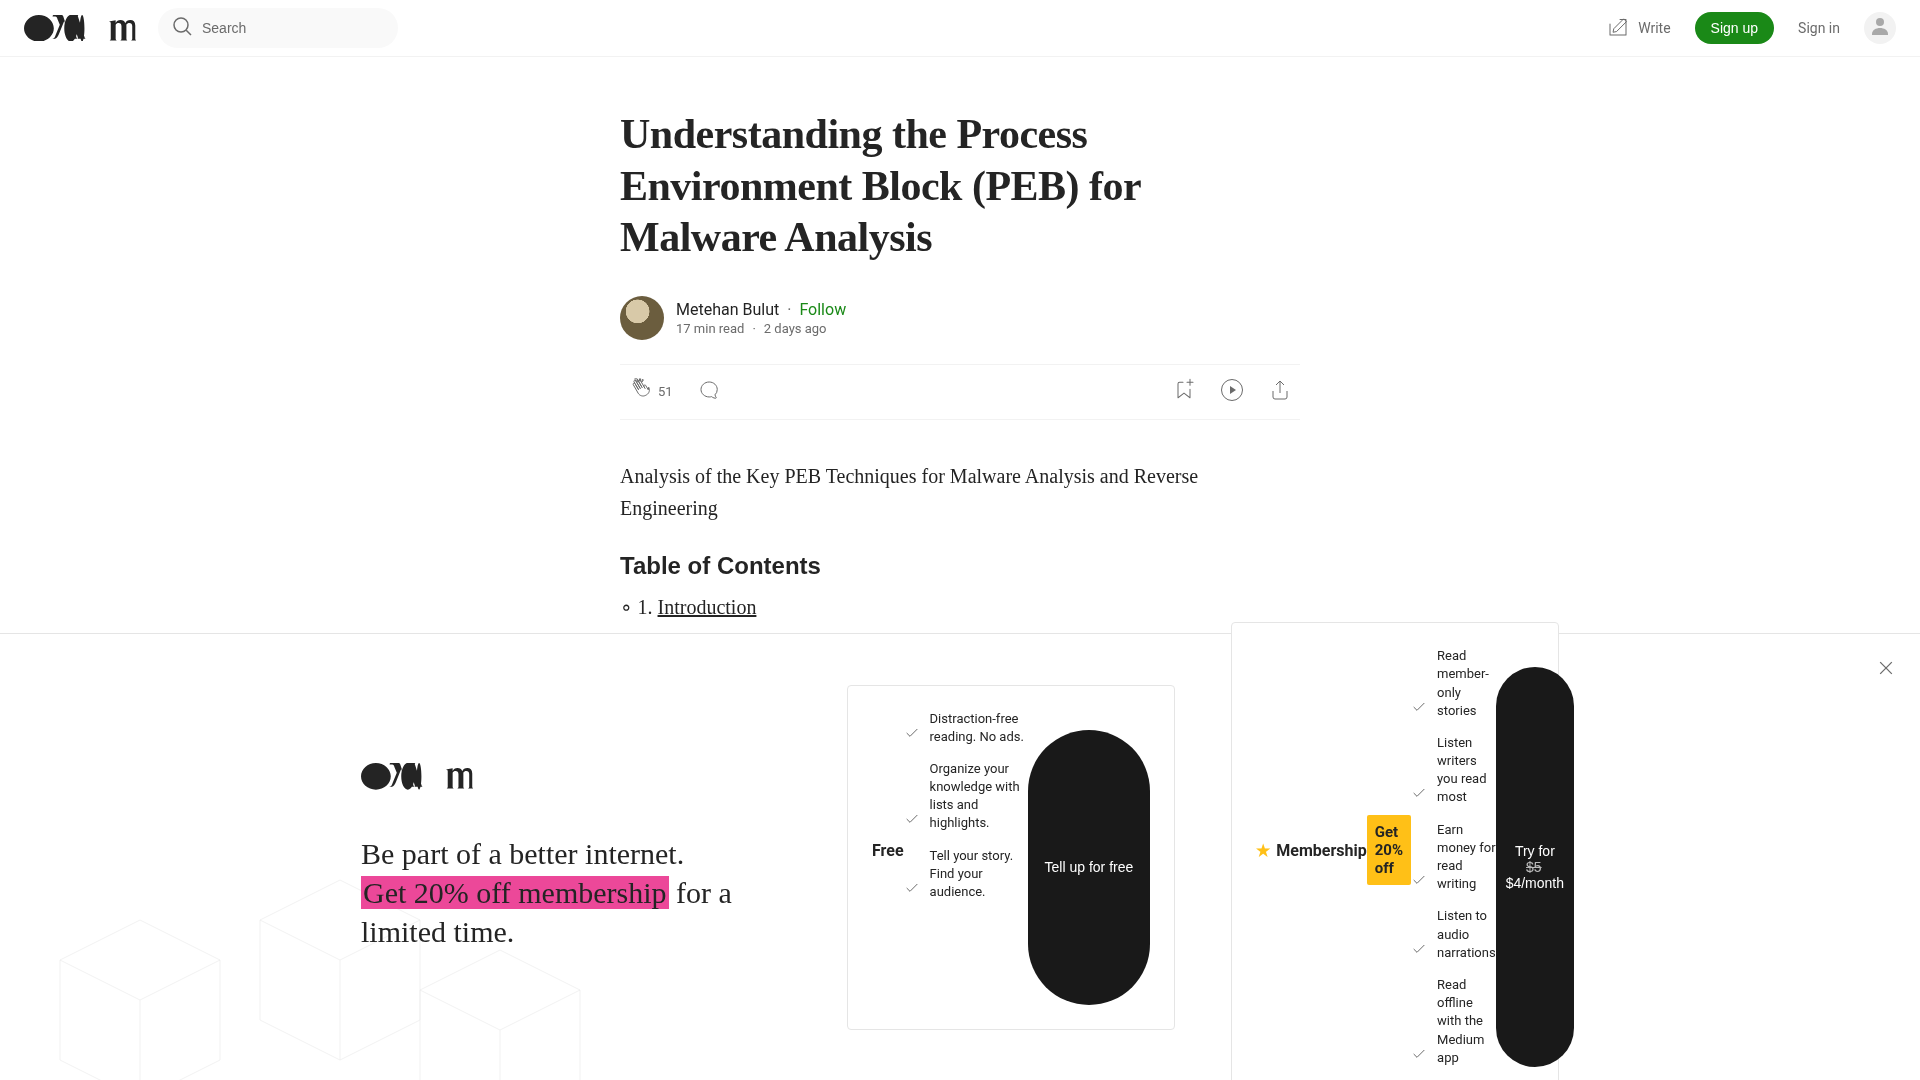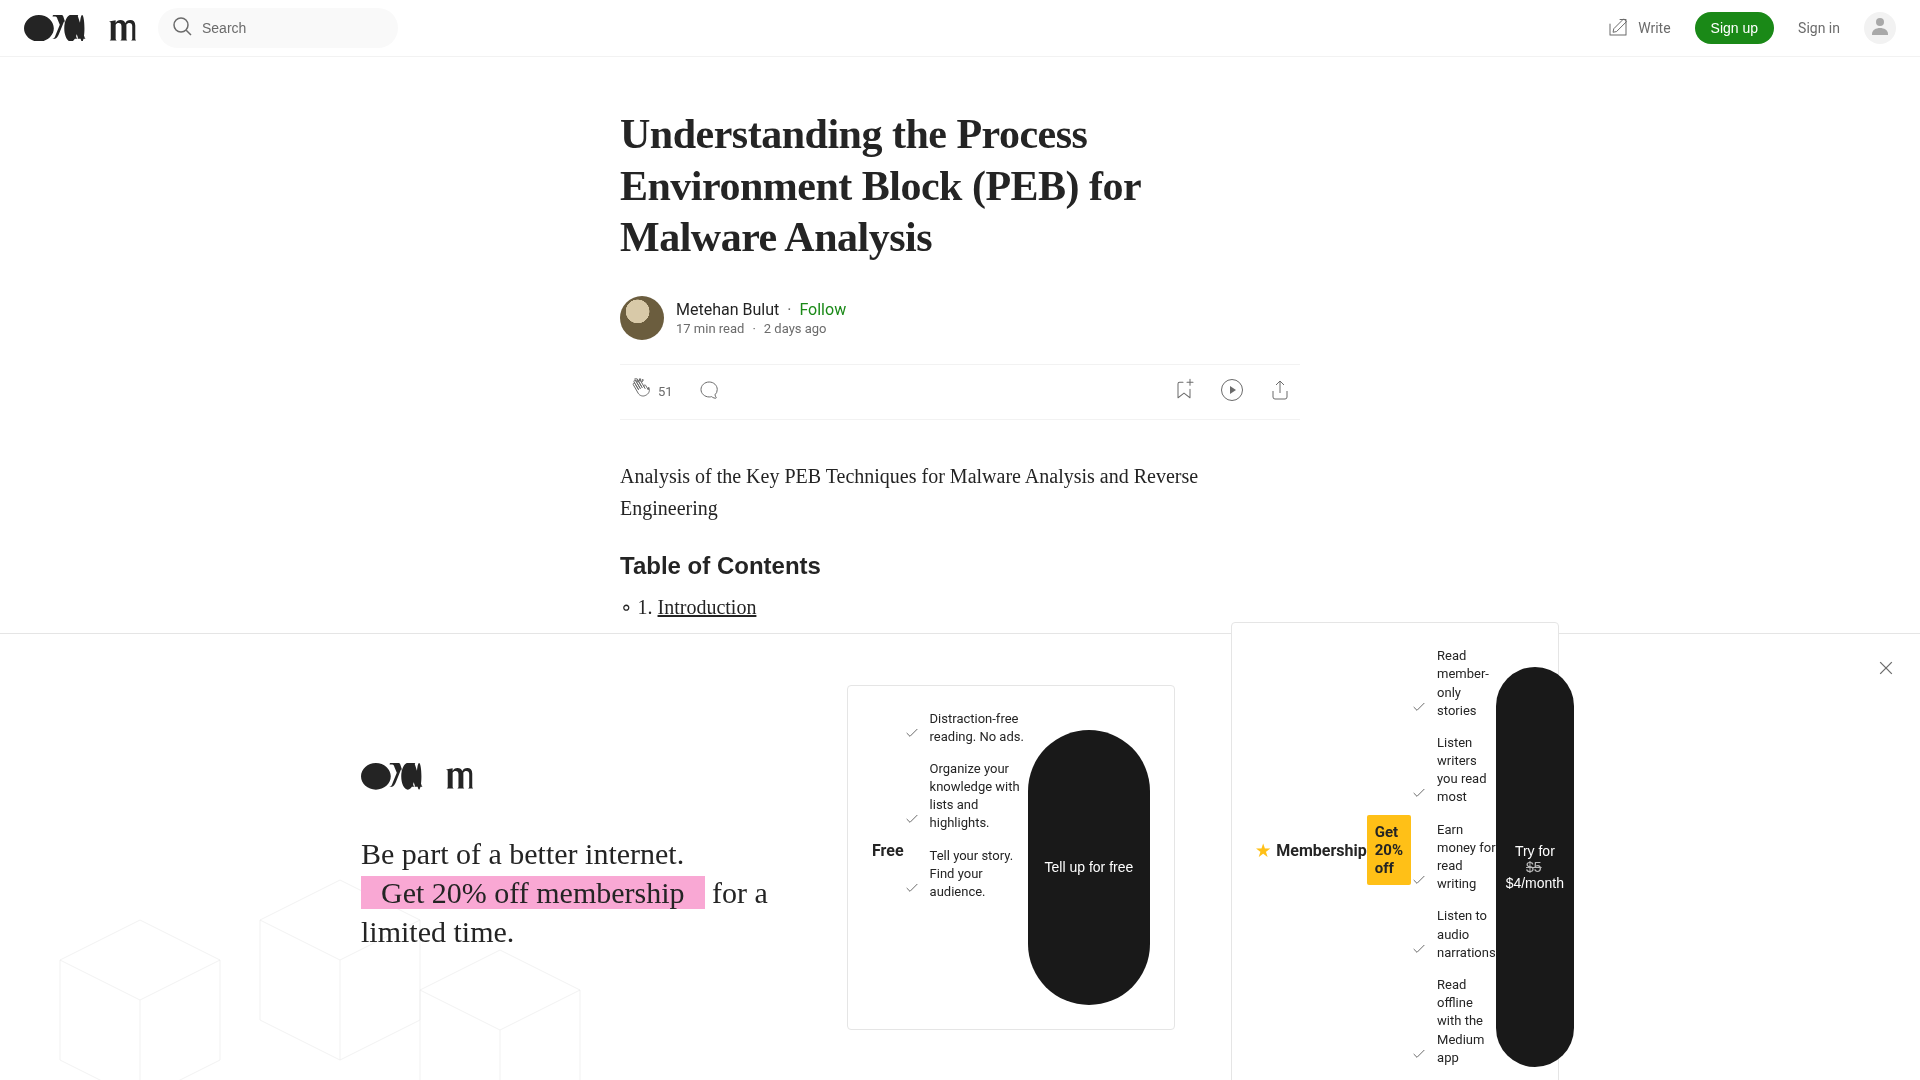--- a/index.html
+++ b/index.html
@@ -51,21 +51,21 @@
   .paywall { position: fixed; bottom: 0; left: 0; right: 0; height: 447px; background: #fff; border-top: 1px solid #e5e5e5; }
   .paywall-bg { position: absolute; left: 0; bottom: 0; width: 600px; height: 280px; opacity: 0.22; pointer-events: none; }
   .paywall-close { position: absolute; top: 20px; right: 20px; cursor: pointer; color: #6b6b6b; padding: 4px; }
   .paywall-close svg { width: 20px; height: 20px; }
 
   .paywall-inner { display: flex; align-items: center; justify-content: center; gap: 56px; height: 100%; padding: 40px 56px; position: relative; }
 
   .pw-left { flex: 0 0 430px; }
   .pw-logo { width: 118px; margin-bottom: 40px; }
   .pw-headline { font-family: Georgia, serif; font-size: 30px; line-height: 1.3; font-weight: 400; }
-  .hl-mark { background: #f9a8d4; padding: 0 20px; }
+  .hl-mark { background: #ec4899; padding: 0 2px; }
 
   .pw-card { width: 328px; border: 1px solid #e5e5e5; border-radius: 4px; padding: 24px; display: flex; flex-direction: row; background: #fff; min-height: 345px; }
   .pw-card-title { font-size: 16px; font-weight: 700; margin-bottom: 14px; display: flex; align-items: center; gap: 6px; }
   .pw-card-title .star { color: #ffc017; }
   .pw-card-divider { border: none; border-top: 1px solid #e5e5e5; margin-bottom: 16px; }
   .pw-card-title-row { display: flex; justify-content: space-between; align-items: center; margin-bottom: 14px; }
   .pw-badge { background: #ffc017; color: #242424; font-size: 15px; font-weight: 700; padding: 8px 8px; border-radius: 2px; }
   .pw-features { list-style: none; display: flex; flex-direction: column; gap: 14px; margin-bottom: auto; }
   .pw-features li { display: flex; gap: 10px; font-size: 13px; color: #242424; line-height: 1.4; align-items: flex-end; }
   .pw-features svg { flex: 0 0 16px; width: 16px; height: 16px; color: #6b6b6b; margin-top: 1px; }

